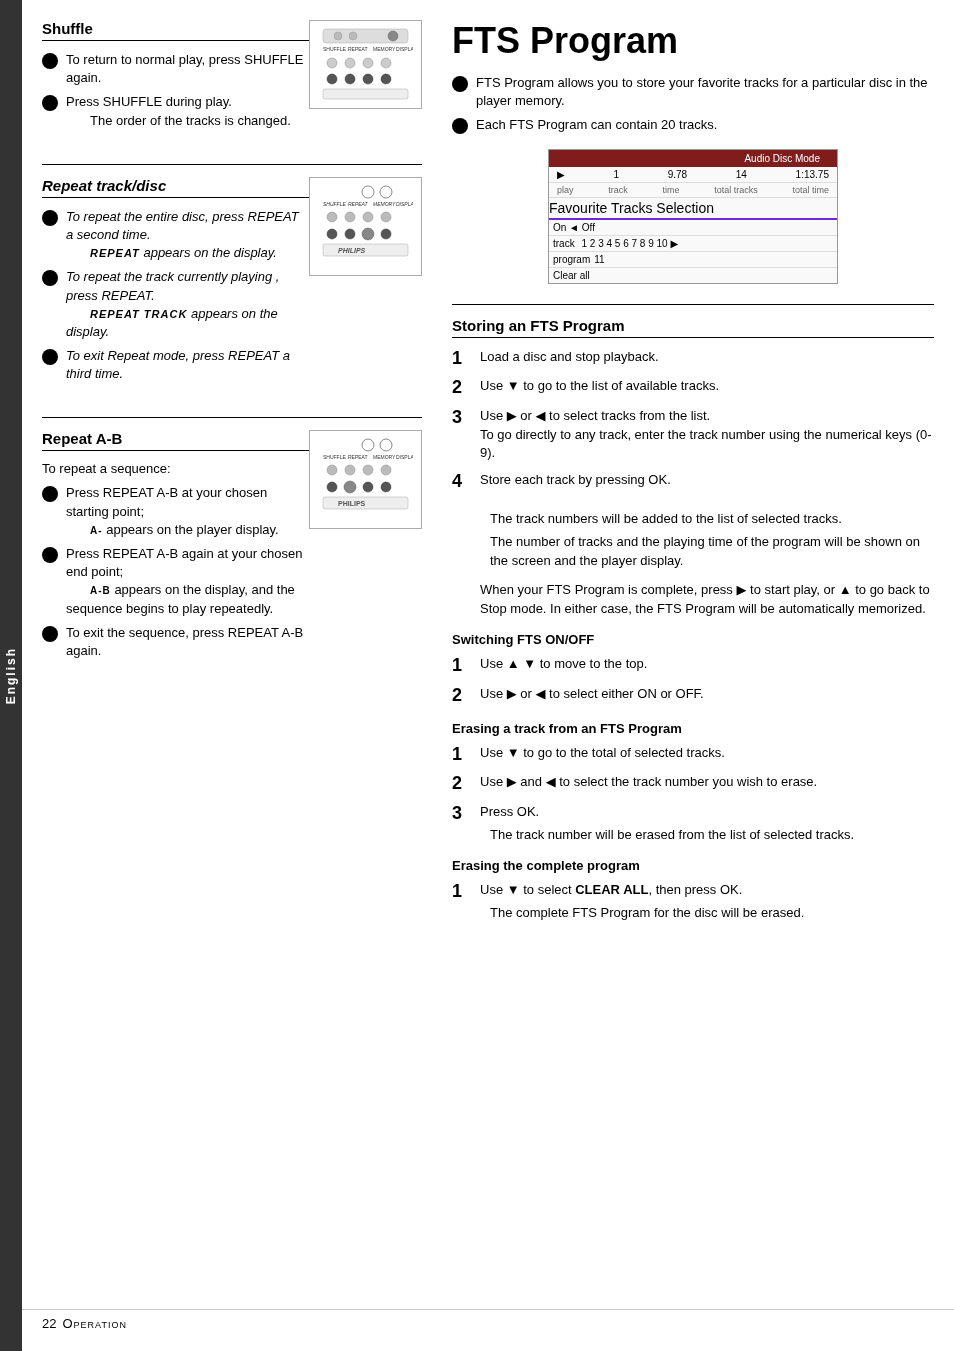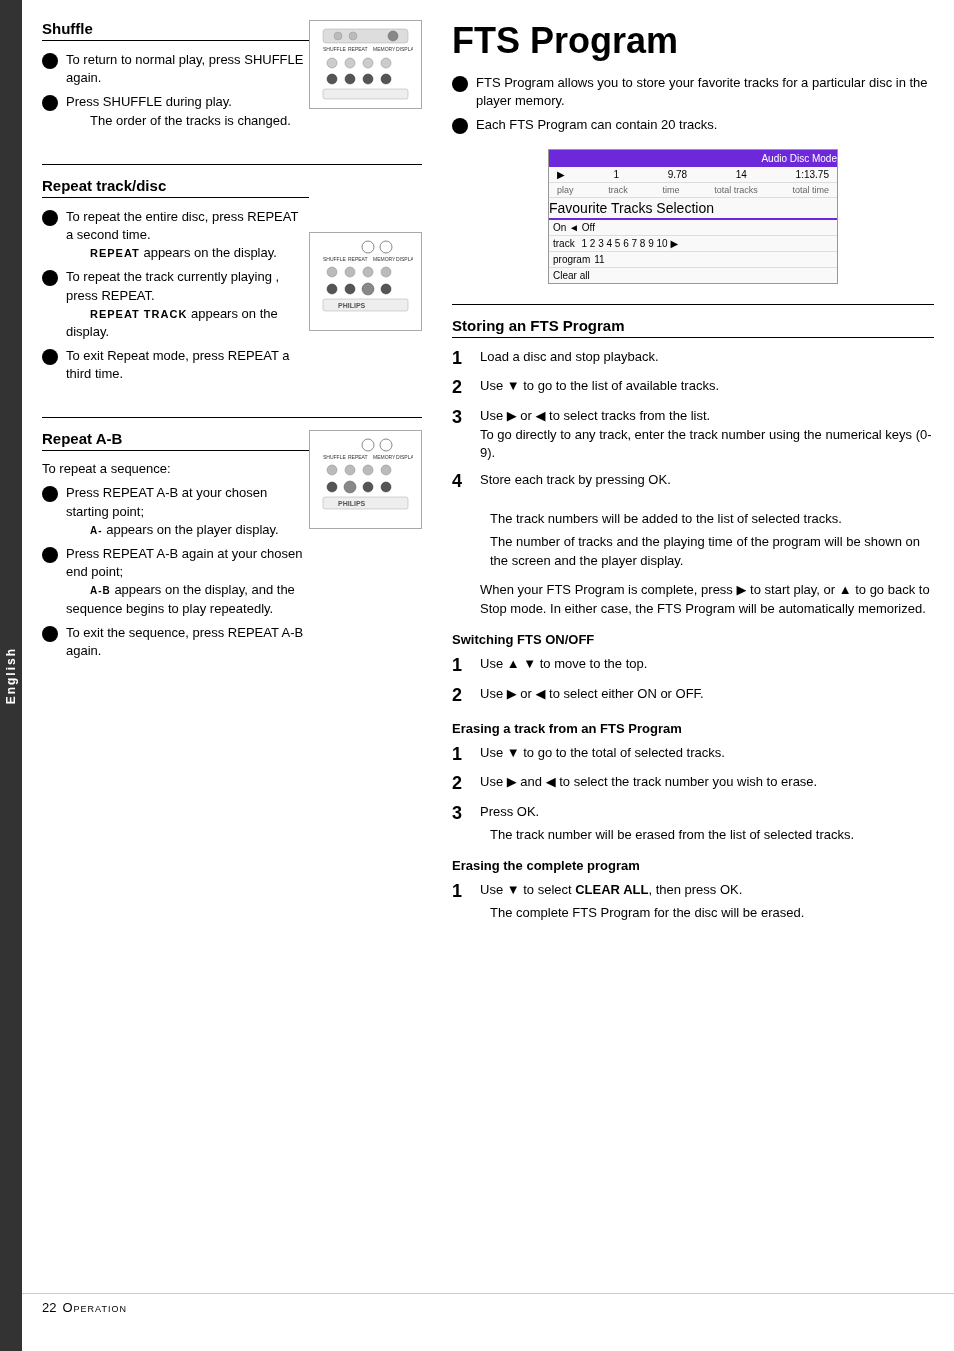--- a/index.html
+++ b/index.html
@@ -142,25 +142,25 @@
 
     
     .fts-screen {
       border: 1px solid #999;
       width: 290px;
       margin: 10px auto 20px auto;
       font-size: 11px;
       background: #f9f9f9;
     }
     .fts-screen-header {
-      background: #6d28d9;
+      background: #7f1d1d;
       color: #fff;
       display: flex;
       justify-content: space-between;
-      padding: 3px 0;
+      padding: 3px 17px;
       font-size: 10px;
       text-align: center;
     }
     .fts-screen-row {
       display: flex;
       justify-content: space-between;
       padding: 2px 8px;
       border-bottom: 1px solid #ddd;
       font-size: 10px;
     }
@@ -195,21 +195,21 @@
     }
 
     
     .footer {
       position: absolute;
       bottom: 20px;
       left: 22px;
       right: 0;
       display: flex;
       align-items: center;
-      padding: 16px 20px;
+      padding: 0 20px;
       border-top: 1px solid #ccc;
       padding-top: 6px;
     }
     .footer-num {
       font-size: 13px;
       margin-right: 6px;
     }
     .footer-text {
       font-size: 13px;
       font-variant: small-caps;
@@ -284,21 +284,21 @@
 
             <rect x="5" y="62" width="85" height="10" rx="2" fill="#eee" stroke="#aaa" stroke-width="0.5"></rect>
           </svg>
         </div>
       </div>
     </div>
 
     <hr class="divider">
 
     <div class="section-block">
-      <div style="display:flex; justify-content:space-between; align-items:center;">
+      <div style="display:flex; justify-content:space-between; align-items:flex-start;font-style:italic;">
         <div style="flex:1;">
           <div class="section-title">Repeat track/disc</div>
           <ul class="bullet-list">
             <li>
               <span class="bullet"></span>
               <span class="text">
                 <span>To repeat the entire disc, press REPEAT a second time.</span><br>
                 <span class="indent"><span class="repeat">REPEAT</span> appears on the display.</span>
               </span>
             </li>

